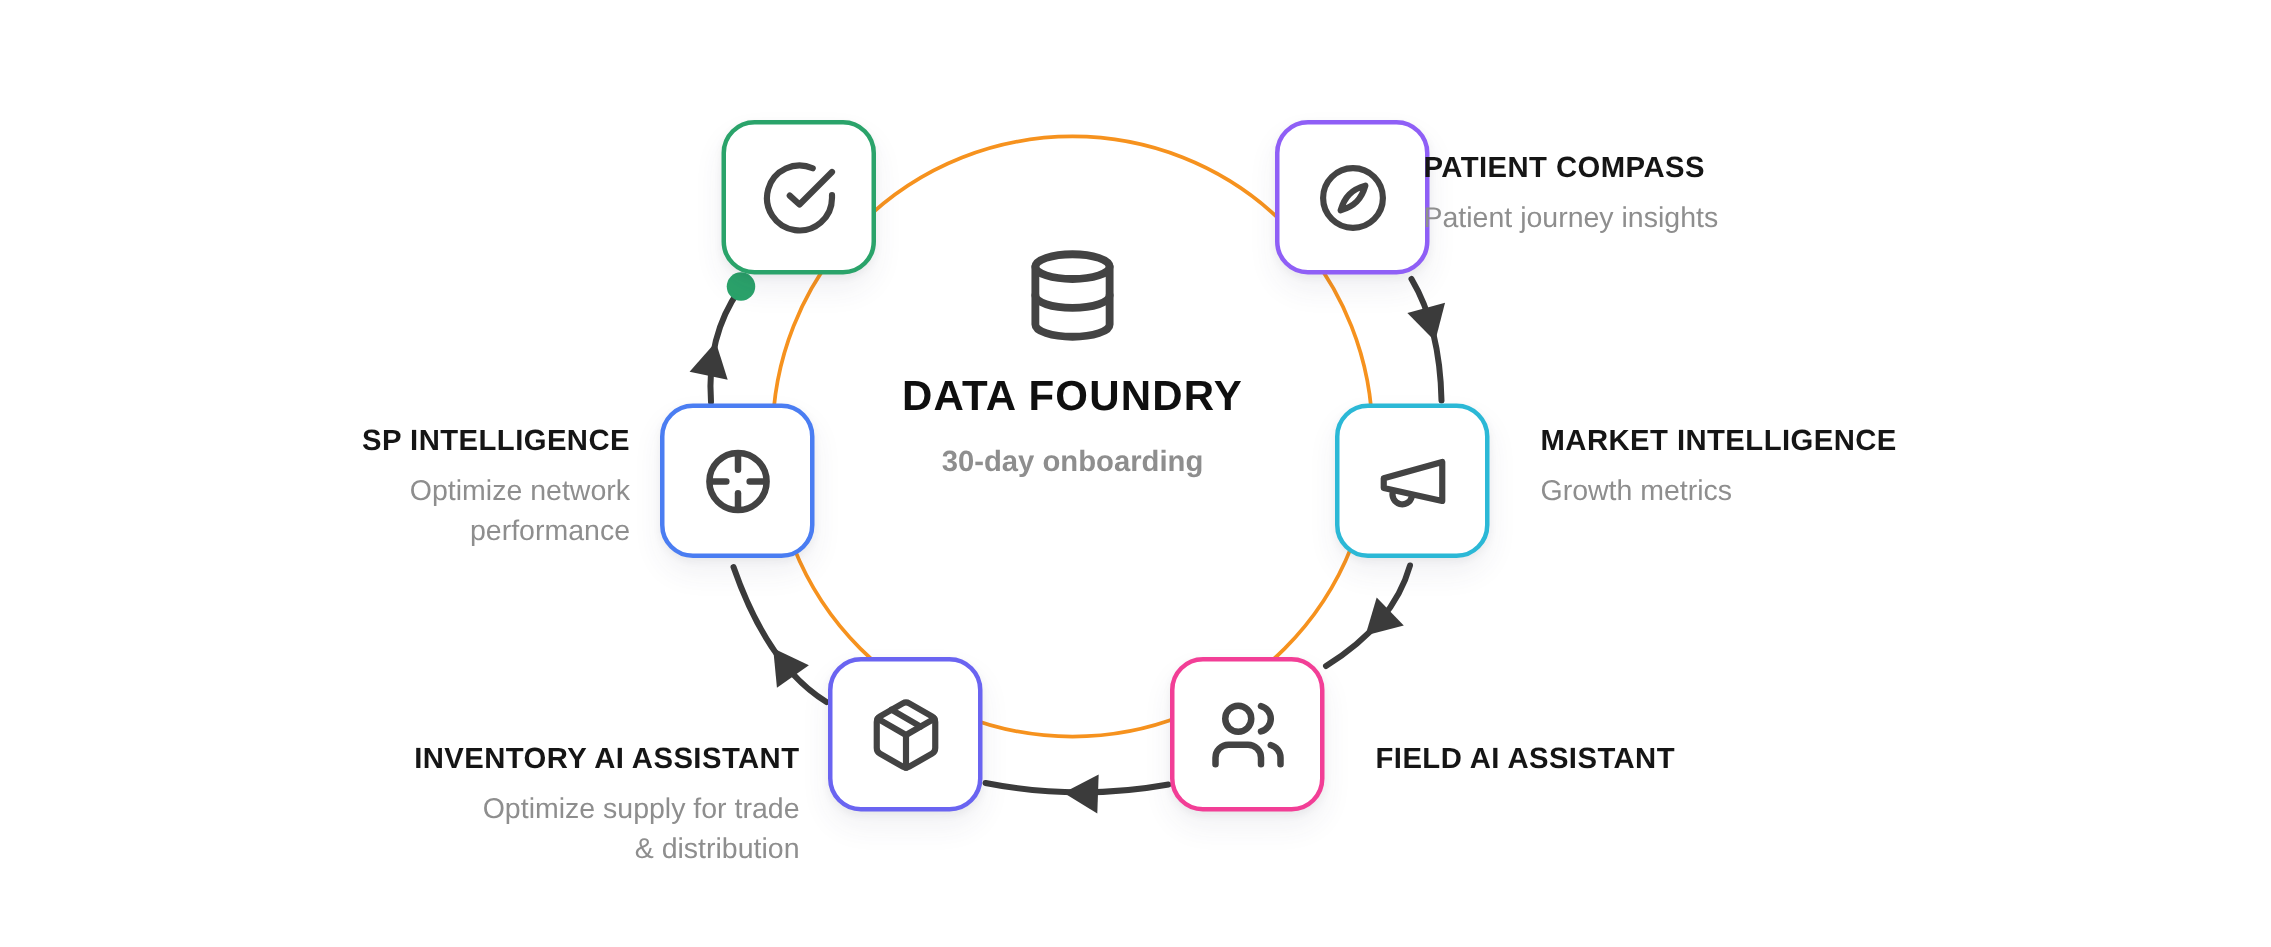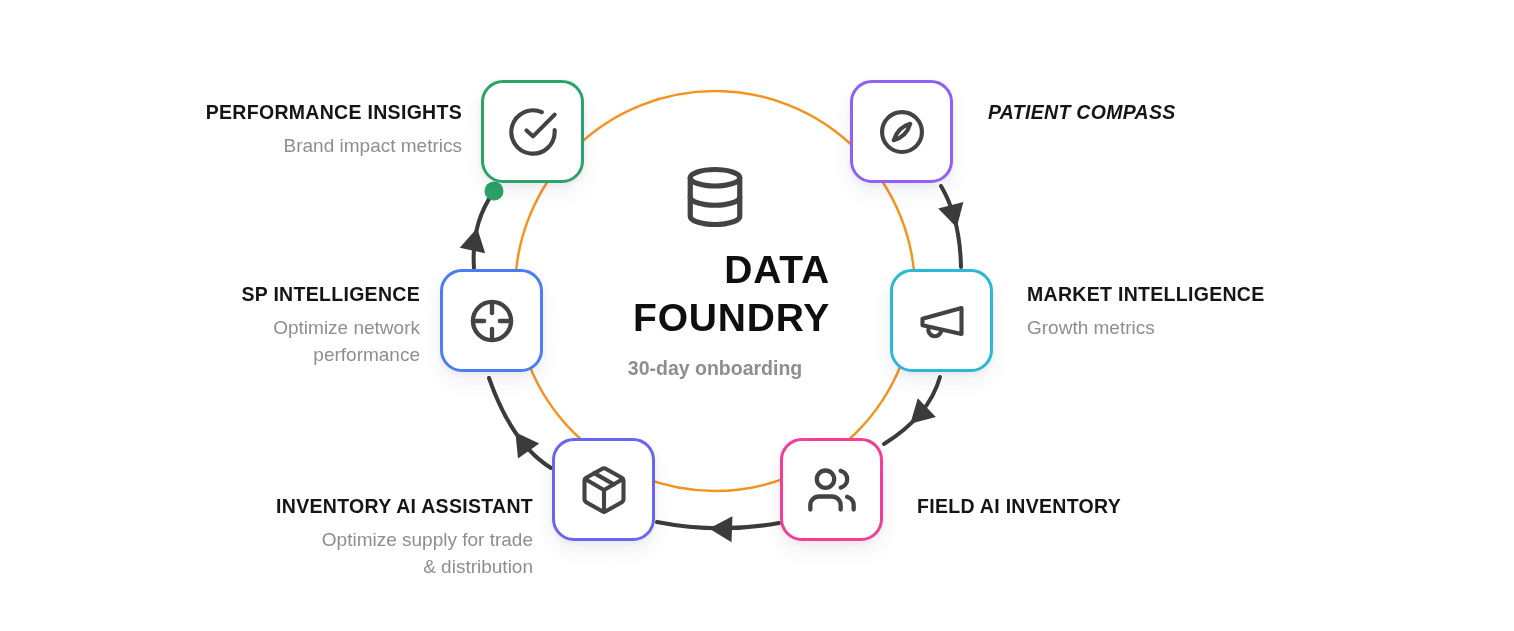--- a/index.html
+++ b/index.html
@@ -31,36 +31,36 @@
   .node-label{position:absolute;}
   .node-label .node-title{
     font-size:19.5px;font-weight:800;color:var(--title-text);
     letter-spacing:.3px;white-space:nowrap;line-height:1.25;
   }
   .node-label .node-sub{
     font-size:19px;color:var(--subtitle-text);line-height:1.4;margin-top:9px;
   }
   .align-right{text-align:right;}
   .lbl-performance{right:1052px;top:100px;width:300px;}
-  .lbl-patient{left:988px;top:100px;width:320px;font-style:italic;}
+  .lbl-patient{left:949px;top:100px;width:320px;}
   .lbl-market{left:1027px;top:282px;width:320px;}
   .lbl-field{left:917px;top:494px;width:320px;}
   .lbl-inventory{right:981px;top:494px;width:300px;text-align:right;}
   .lbl-sp{right:1094px;top:282px;width:280px;}
   .lbl-sp .node-sub{width:210px;margin-left:auto;}
   .lbl-inventory .node-sub{width:215px;margin-left:auto;}
 
   .center-block{
     position:absolute;left:715px;top:164px;transform:translateX(-50%);
     width:280px;text-align:center;
   }
   .center-block svg{stroke:var(--icon-stroke);fill:none;stroke-linecap:round;stroke-linejoin:round;}
   .center-title{
-    font-size:39px;font-weight:800;color:#0f0f0f;letter-spacing:.8px;
-    line-height:1.22;margin-top:12px;width:230px;margin-left:auto;margin-right:auto;text-align:right;
+    font-size:28px;font-weight:800;color:#0f0f0f;letter-spacing:.8px;
+    line-height:1.22;margin-top:12px;width:230px;margin-left:auto;margin-right:auto;
   }
   .center-sub{font-size:19.5px;color:var(--subtitle-text);margin-top:16px;font-weight:bold;}
 </style>
 </head>
 <body>
 
 <div class="stage">
 
   <svg class="underlay" width="1514" height="631" viewBox="0 0 1514 631">
     <circle class="ring" cx="715" cy="291" r="200"></circle>
@@ -125,36 +125,33 @@
   <div class="node-box pos-sp" style="--accent: #4A7DF2;">
     <svg width="52" height="52" viewBox="0 0 24 24" stroke-width="2">
       <circle cx="12" cy="12" r="8.8"></circle>
       <line x1="12" y1="3.6" x2="12" y2="8.4"></line>
       <line x1="12" y1="20.4" x2="12" y2="15.6"></line>
       <line x1="3.6" y1="12" x2="8.4" y2="12"></line>
       <line x1="20.4" y1="12" x2="15.6" y2="12"></line>
     </svg>
   </div>
 
-  <div class="node-label lbl-performance align-right">
-    <div class="node-title">PERFORMANCE INSIGHTS</div>
-    <div class="node-sub">Brand impact metrics</div>
-  </div>
 
   <div class="node-label lbl-patient">
     <div class="node-title">PATIENT COMPASS</div>
+    <div class="node-sub">Patient journey insights</div>
   </div>
 
   <div class="node-label lbl-market">
     <div class="node-title">MARKET INTELLIGENCE</div>
     <div class="node-sub">Growth metrics</div>
   </div>
 
   <div class="node-label lbl-field">
-    <div class="node-title">FIELD AI INVENTORY</div>
+    <div class="node-title">FIELD AI ASSISTANT</div>
   </div>
 
   <div class="node-label lbl-inventory align-right">
     <div class="node-title">INVENTORY AI ASSISTANT</div>
     <div class="node-sub">Optimize supply for trade &amp; distribution</div>
   </div>
 
   <div class="node-label lbl-sp align-right">
     <div class="node-title">SP INTELLIGENCE</div>
     <div class="node-sub">Optimize network performance</div>

